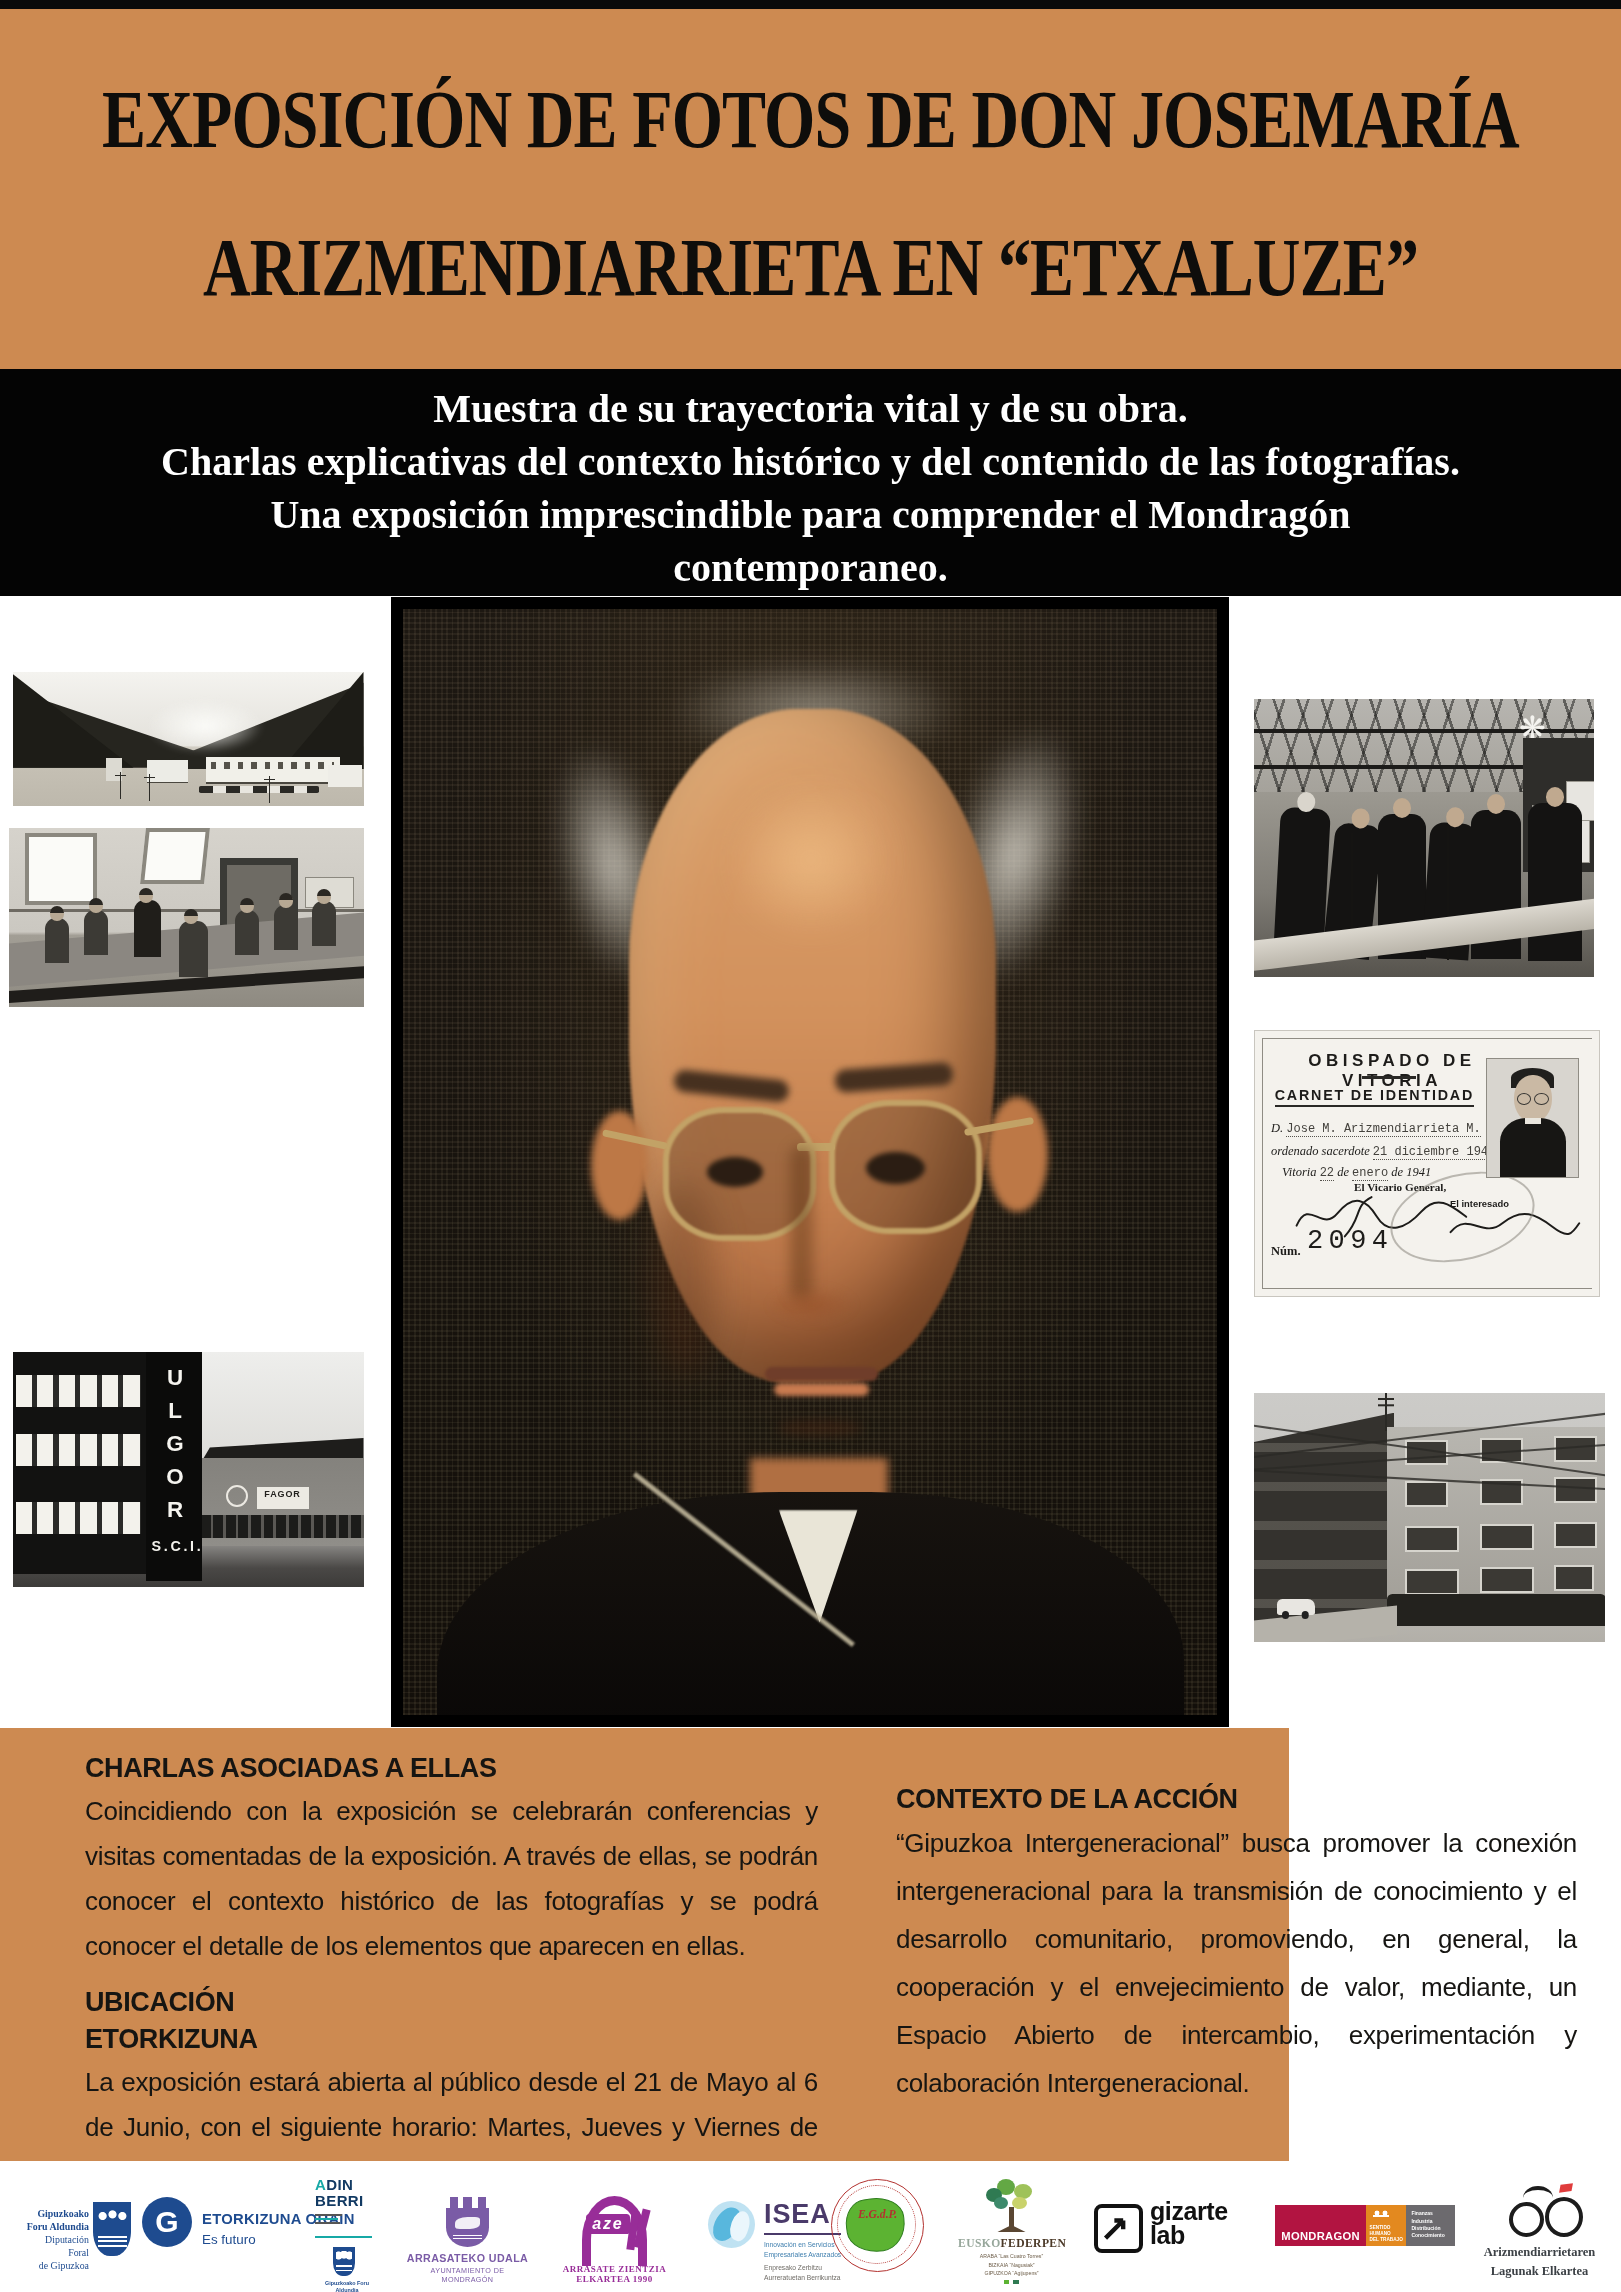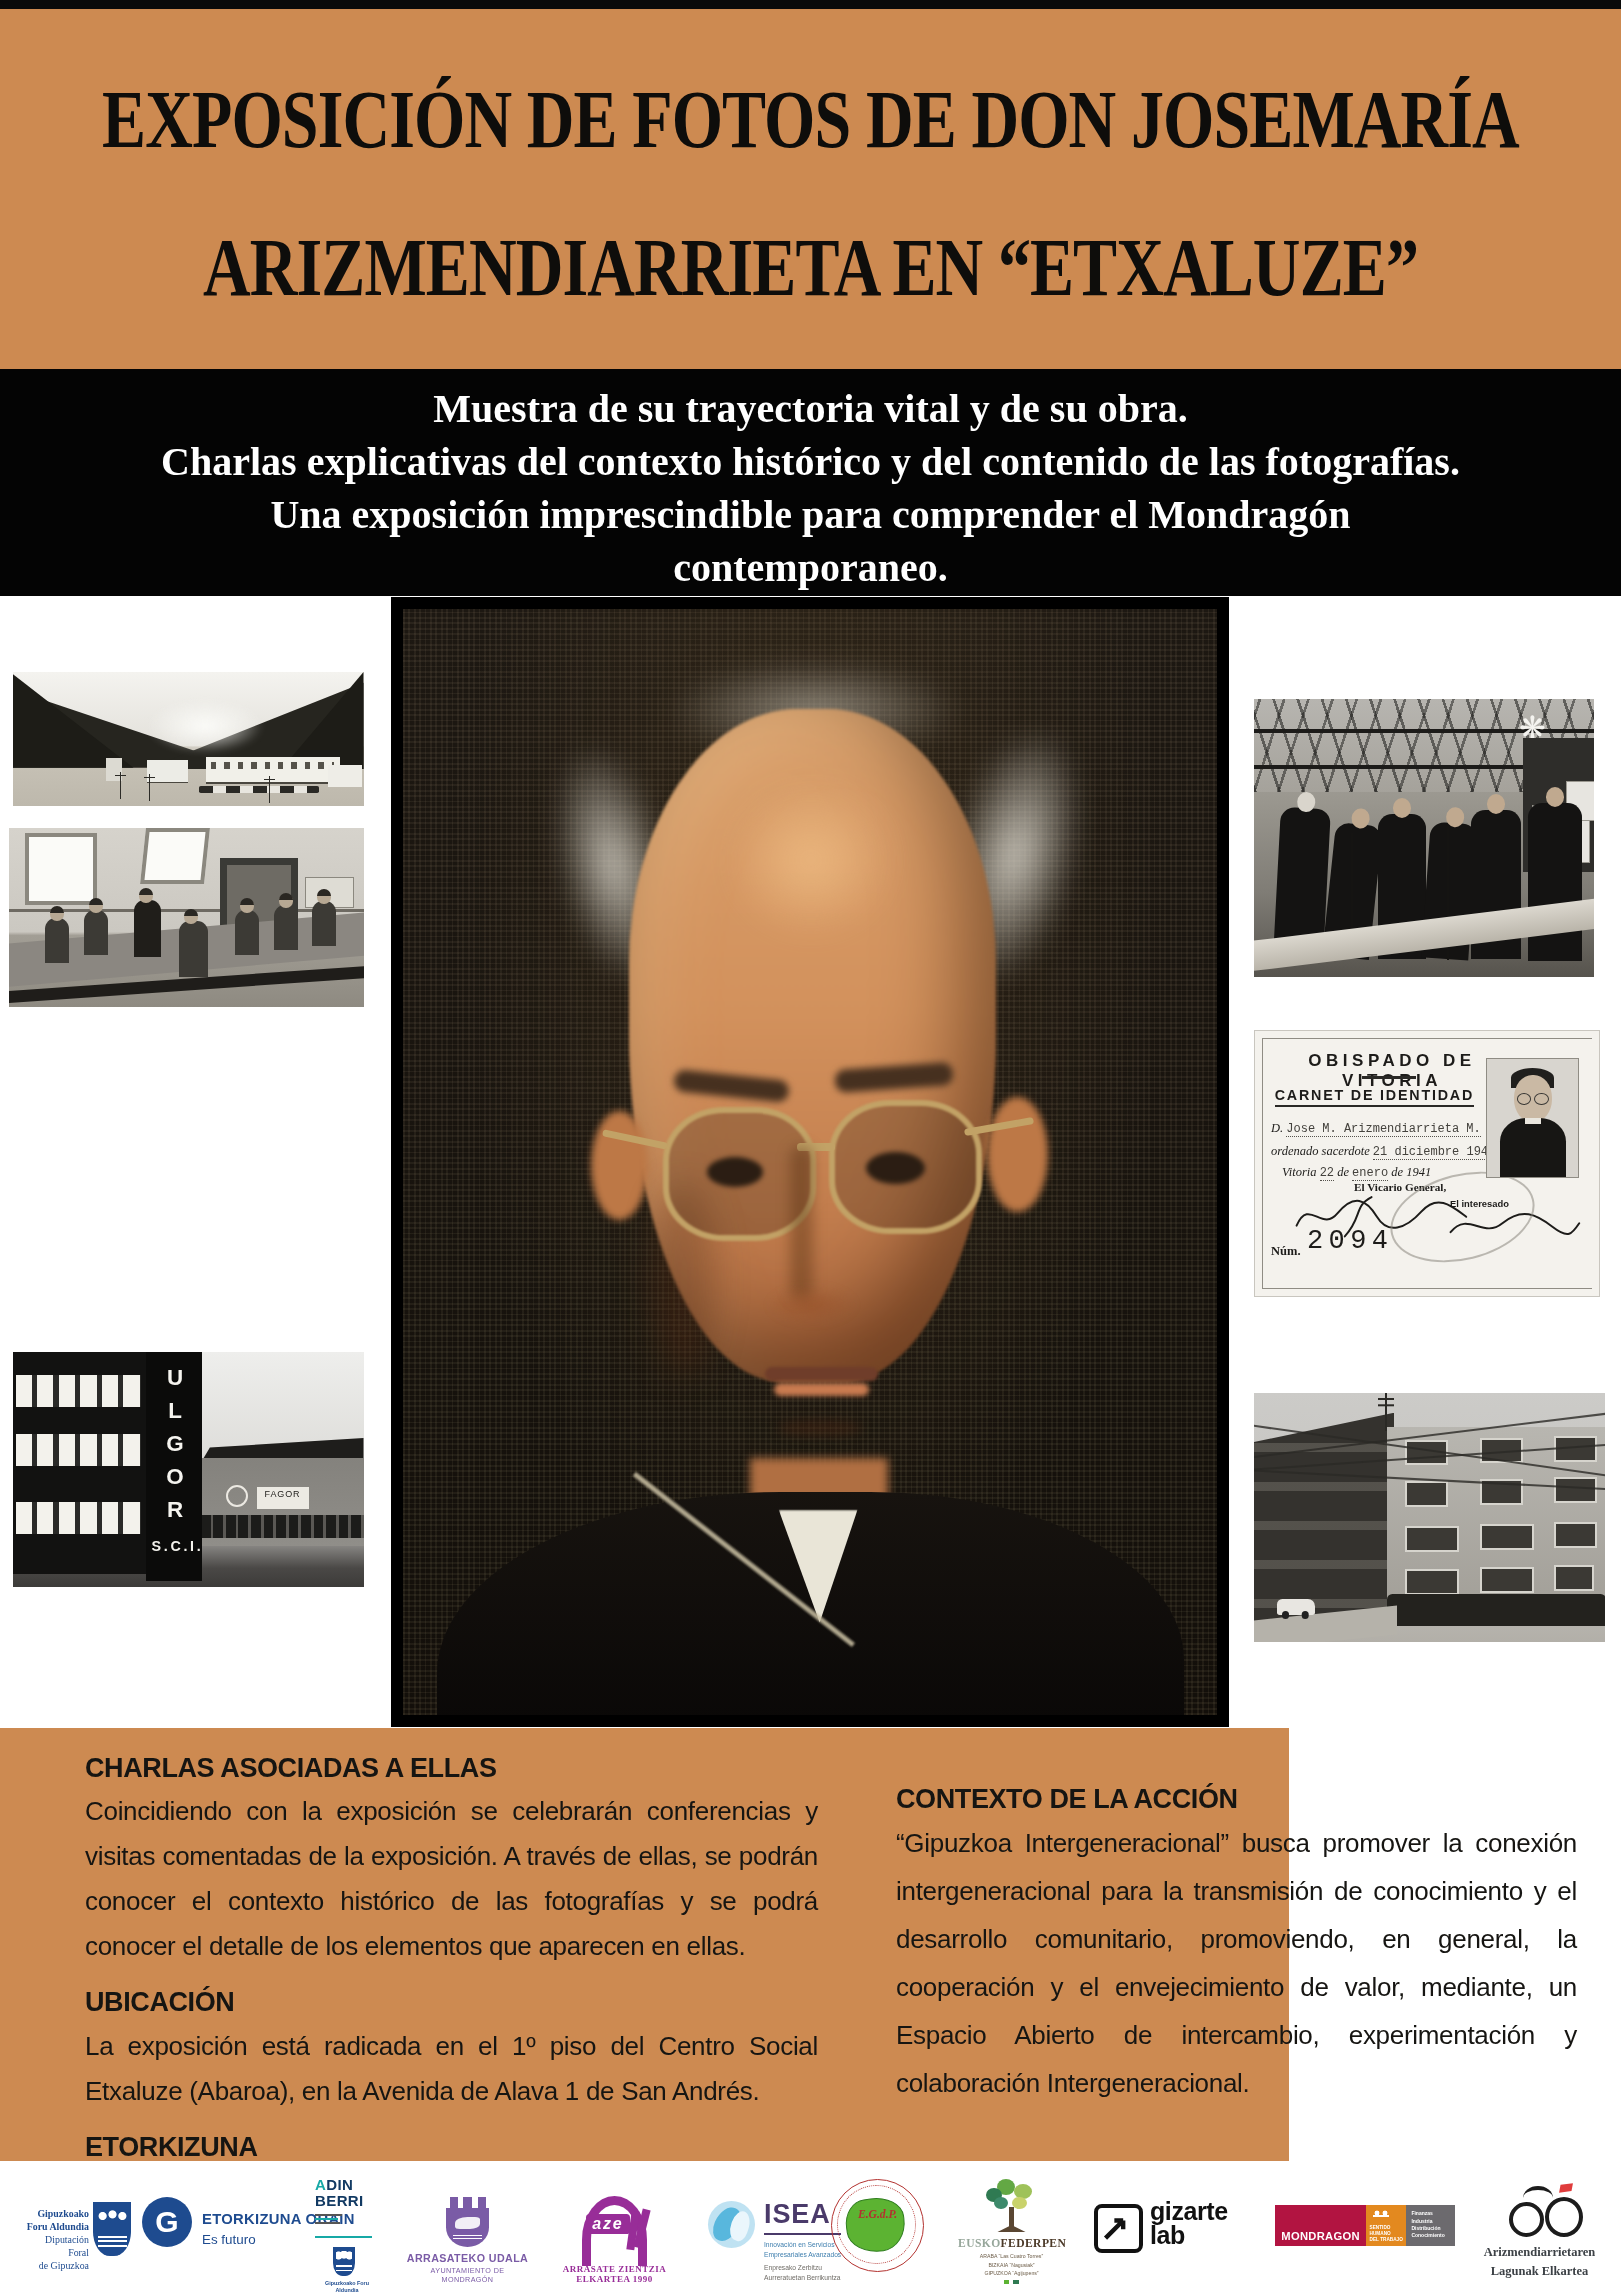--- a/index.html
+++ b/index.html
@@ -102,21 +102,21 @@
   .ubldg{left:0;top:0;width:134px;height:222px;background:#121211;}
   .ufloor{position:absolute;left:3.6px;width:125px;height:32px;background:repeating-linear-gradient(90deg,#f3f2ec 0 16px,#2a2a28 16px 21.5px);}
   .upillar{left:133px;top:0;width:56px;height:229px;background:#0b0b0a;color:#f5f4ef;}
   .usign{position:absolute;left:16px;top:12.5px;writing-mode:vertical-rl;text-orientation:upright;
          font-size:22.4px;font-weight:bold;letter-spacing:8px;font-family:"Liberation Sans",sans-serif;}
   .sci{left:139px;top:186px;color:#f3f2ec;font-size:14.3px;font-weight:bold;letter-spacing:2.7px;}
   .uhill{left:184px;top:86px;width:167px;height:32px;background:#1e1d1b;clip-path:polygon(0 100%,8% 30%,100% 0,100% 100%);}
   .ulong{left:188px;top:106px;width:163px;height:88px;background:linear-gradient(#84827d,#908e89);}
   .ulogo{position:absolute;left:25px;top:27px;width:18px;height:18px;border:2.7px solid #ece9e2;border-radius:50%;}
   .ufagor{position:absolute;left:56px;top:29px;width:52px;height:22px;background:#eceae3;color:#23221f;
-          font-size:9px;font-weight:normal;text-align:center;line-height:15px;letter-spacing:0.9px;}
+          font-size:9px;font-weight:bold;text-align:center;line-height:15px;letter-spacing:0.9px;}
   .uwin{position:absolute;left:0;top:57px;width:163px;height:23px;background:repeating-linear-gradient(90deg,#1c1c1a 0 9.9px,#5a5854 9.9px 12.5px);}
 
   
   #ceremony{left:1254px;top:699px;width:340px;height:278px;background:linear-gradient(#b2b0ab 0%,#9a978f 36%,#7f7c75 70%,#56534d 100%);}
   .truss{left:0;top:0;width:340px;height:93px;
     background:
       repeating-linear-gradient(72deg, rgba(25,25,23,.55) 0 2.7px, transparent 2.7px 23px),
       repeating-linear-gradient(-72deg, rgba(25,25,23,.5) 0 2.7px, transparent 2.7px 23px),
       linear-gradient(#b7b5b0,#a5a29b);}
   .beam{left:0;width:340px;height:3.6px;background:#1c1b19;}
@@ -478,21 +478,20 @@
     <div class="g hedge"></div>
     <div class="g road"></div>
     <div class="g car"></div>
   </div>
 
   <div class="abs" id="info">
     <div class="col" id="col-left">
       <div class="h3">CHARLAS ASOCIADAS A ELLAS</div>
       <p class="body-p">Coincidiendo con la exposición se celebrarán conferencias y visitas comentadas de la exposición. A través de ellas, se podrán conocer el contexto histórico de las fotografías y se podrá conocer el detalle de los elementos que aparecen en ellas.</p>
       <div class="h3">UBICACIÓN</div>
-      <p class="body-p">La exposición está radicada en el 1º piso del Centro Social Etxaluze (Abaroa), en la Avenida de Alava 1 de San Andrés.</p>
       <div class="h3">ETORKIZUNA</div>
       <p class="body-p">La exposición estará abierta al público desde el 21 de Mayo al 6 de Junio, con el siguiente horario: Martes, Jueves y Viernes de 17:00 a 20:0 y Sábado y Domingo de 12:00 a 14:00 y de 17:00 a 20:00.</p>
     </div>
     <div class="col" id="col-right">
       <div class="h3">CONTEXTO DE LA ACCIÓN</div>
       <p class="body-p">“Gipuzkoa Intergeneracional” busca promover la conexión intergeneracional para la transmisión de conocimiento y el desarrollo comunitario, promoviendo, en general, la cooperación y el envejecimiento de valor, mediante, un Espacio Abierto de intercambio, experimentación y colaboración Intergeneracional.</p>
     </div>
   </div>
 
   <div class="abs" id="footer">

